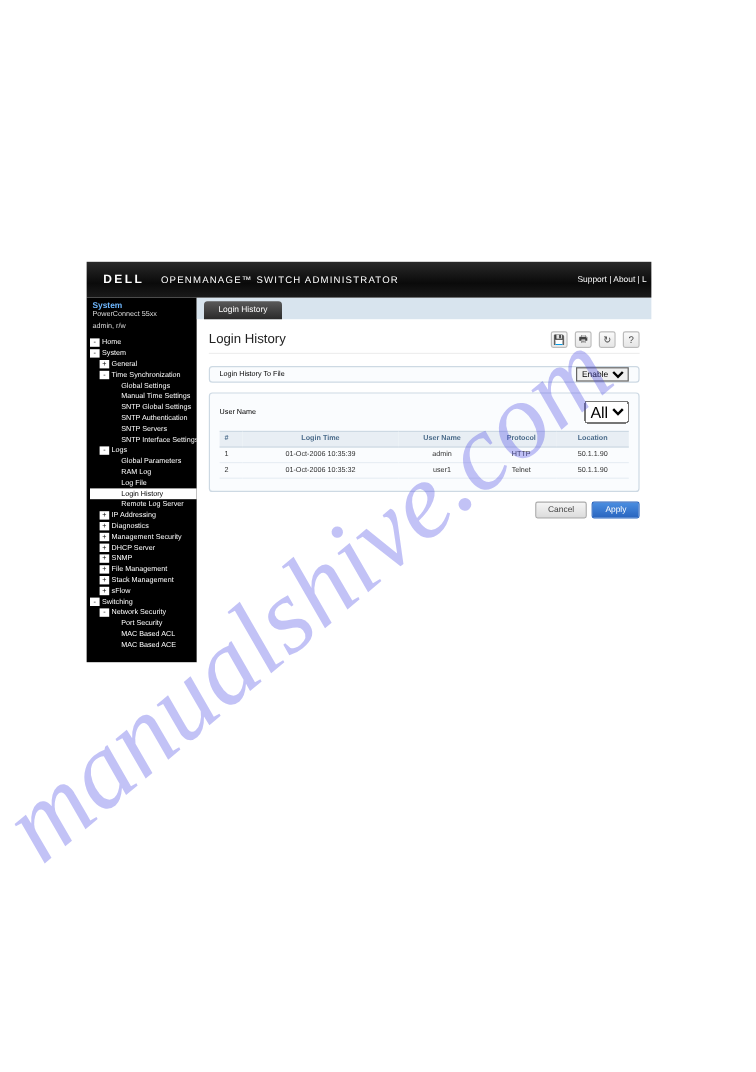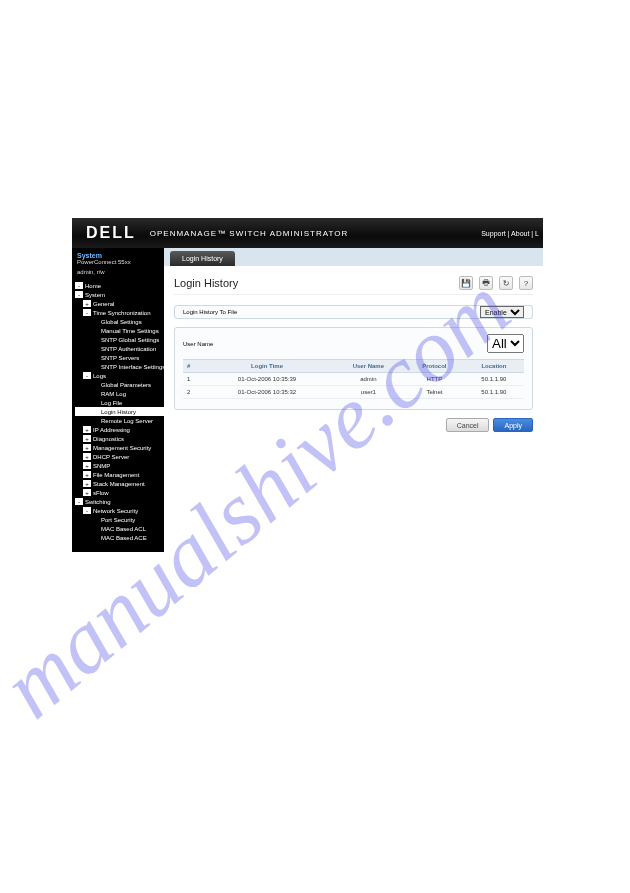--- a/index.html
+++ b/index.html
@@ -4,21 +4,21 @@
 <style>
   * { box-sizing: border-box; margin: 0; padding: 0; font-family: Arial, Helvetica, sans-serif; }
   body { width: 630px; height: 893px; background: #fff; position: relative; overflow: hidden; }
 
   .watermark { position: absolute; top: 0; left: 0; width: 630px; height: 893px; pointer-events: none; z-index: 100; }
   .watermark text { font: italic 90px Georgia, serif; fill: rgba(80,80,230,0.35); }
 
   .app { position: absolute; left: 72px; top: 218px; width: 471px; height: 334px; background: #fff; box-shadow: 0 0 0 0; overflow: hidden; }
 
   .header { height: 30px; background: linear-gradient(#2a2a2a,#0a0a0a 60%,#1a1a1a); display: flex; align-items: center; color: #fff; font-size: 7px; position: relative; }
-  .logo { font-family: Impact, Arial Black, sans-serif; font-size: 16px; letter-spacing: 2px; padding: 0 14px; font-weight: bold; }
+  .logo { font-family: Impact, Arial Black, sans-serif; font-size: 10px; letter-spacing: 2px; padding: 0 14px; font-weight: bold; }
   .product { font-size: 8px; letter-spacing: 1px; font-weight: normal; }
   .header-links { position: absolute; right: 4px; font-size: 7px; }
   .header-links span { cursor: pointer; }
 
   .main { display: flex; height: calc(100% - 30px); }
 
   .sidebar { width: 92px; background: #000; color: #fff; font-size: 6px; overflow: hidden; }
   .sys-label { color: #6fb8ff; font-weight: bold; padding: 4px 5px 0 5px; font-size: 7px; }
   .sys-sub { color: #ddd; padding: 0 5px 4px 5px; font-size: 6px; }
   .tree { padding: 2px 0 0 3px; }

